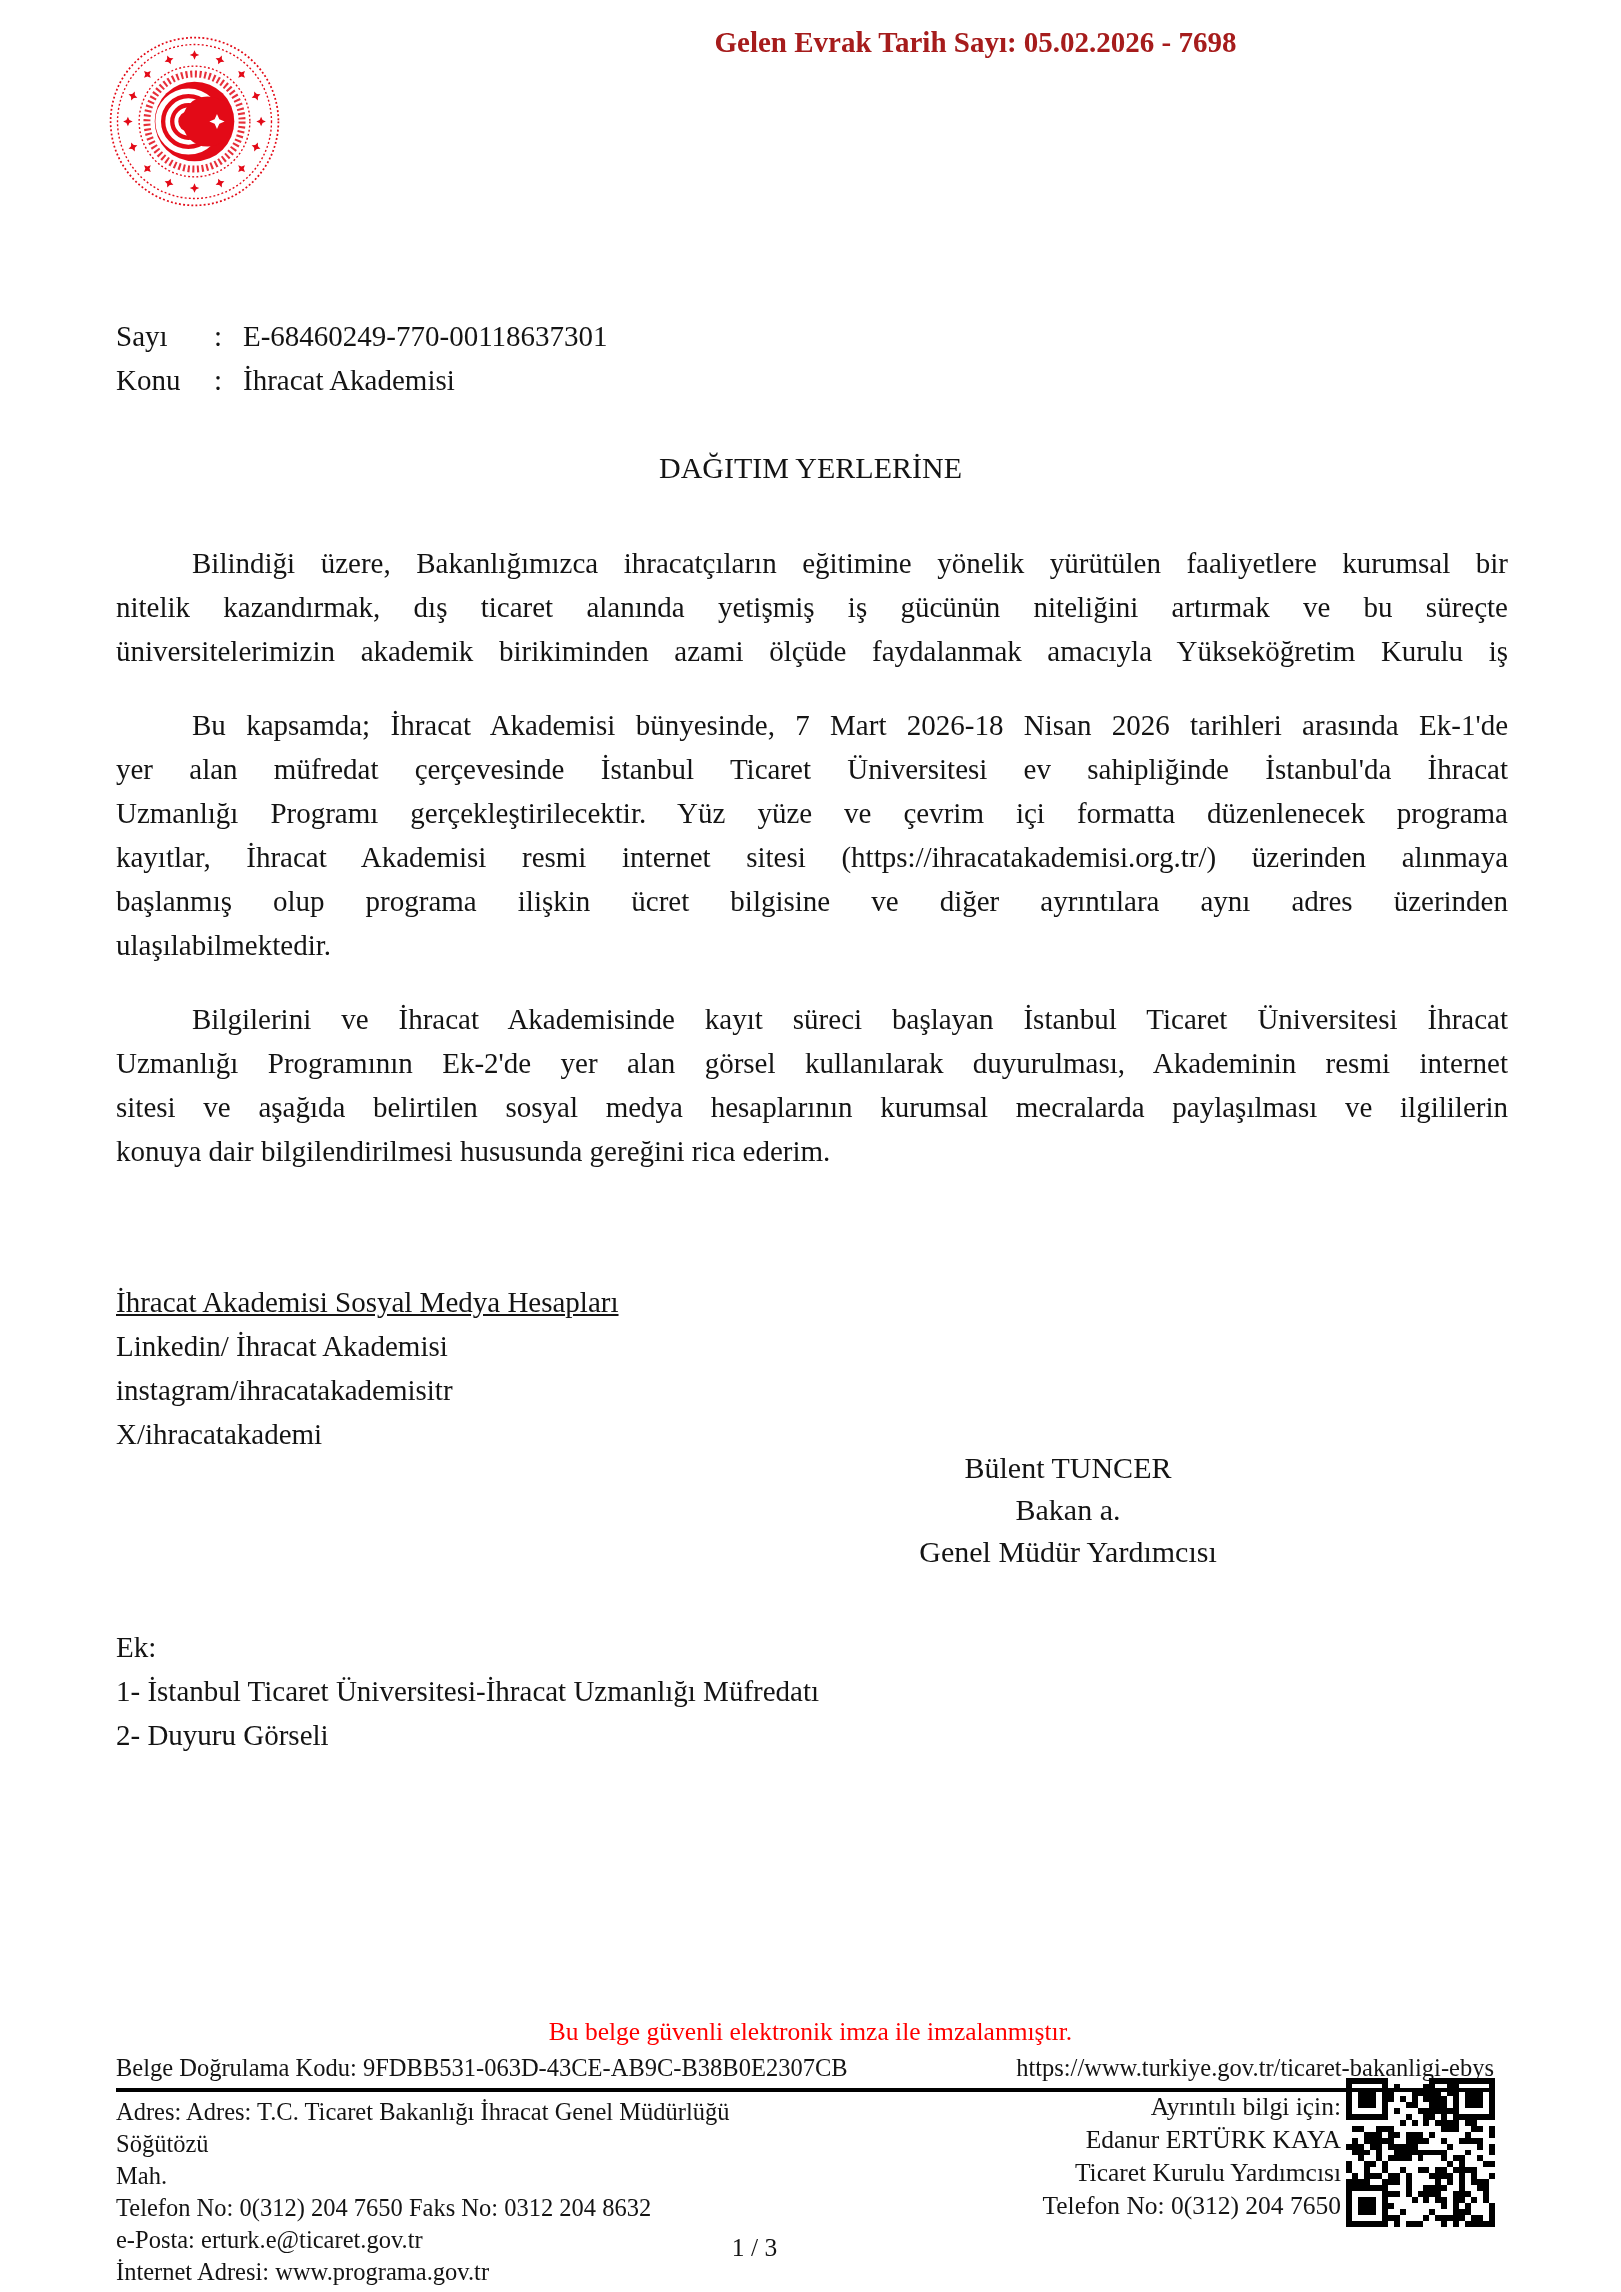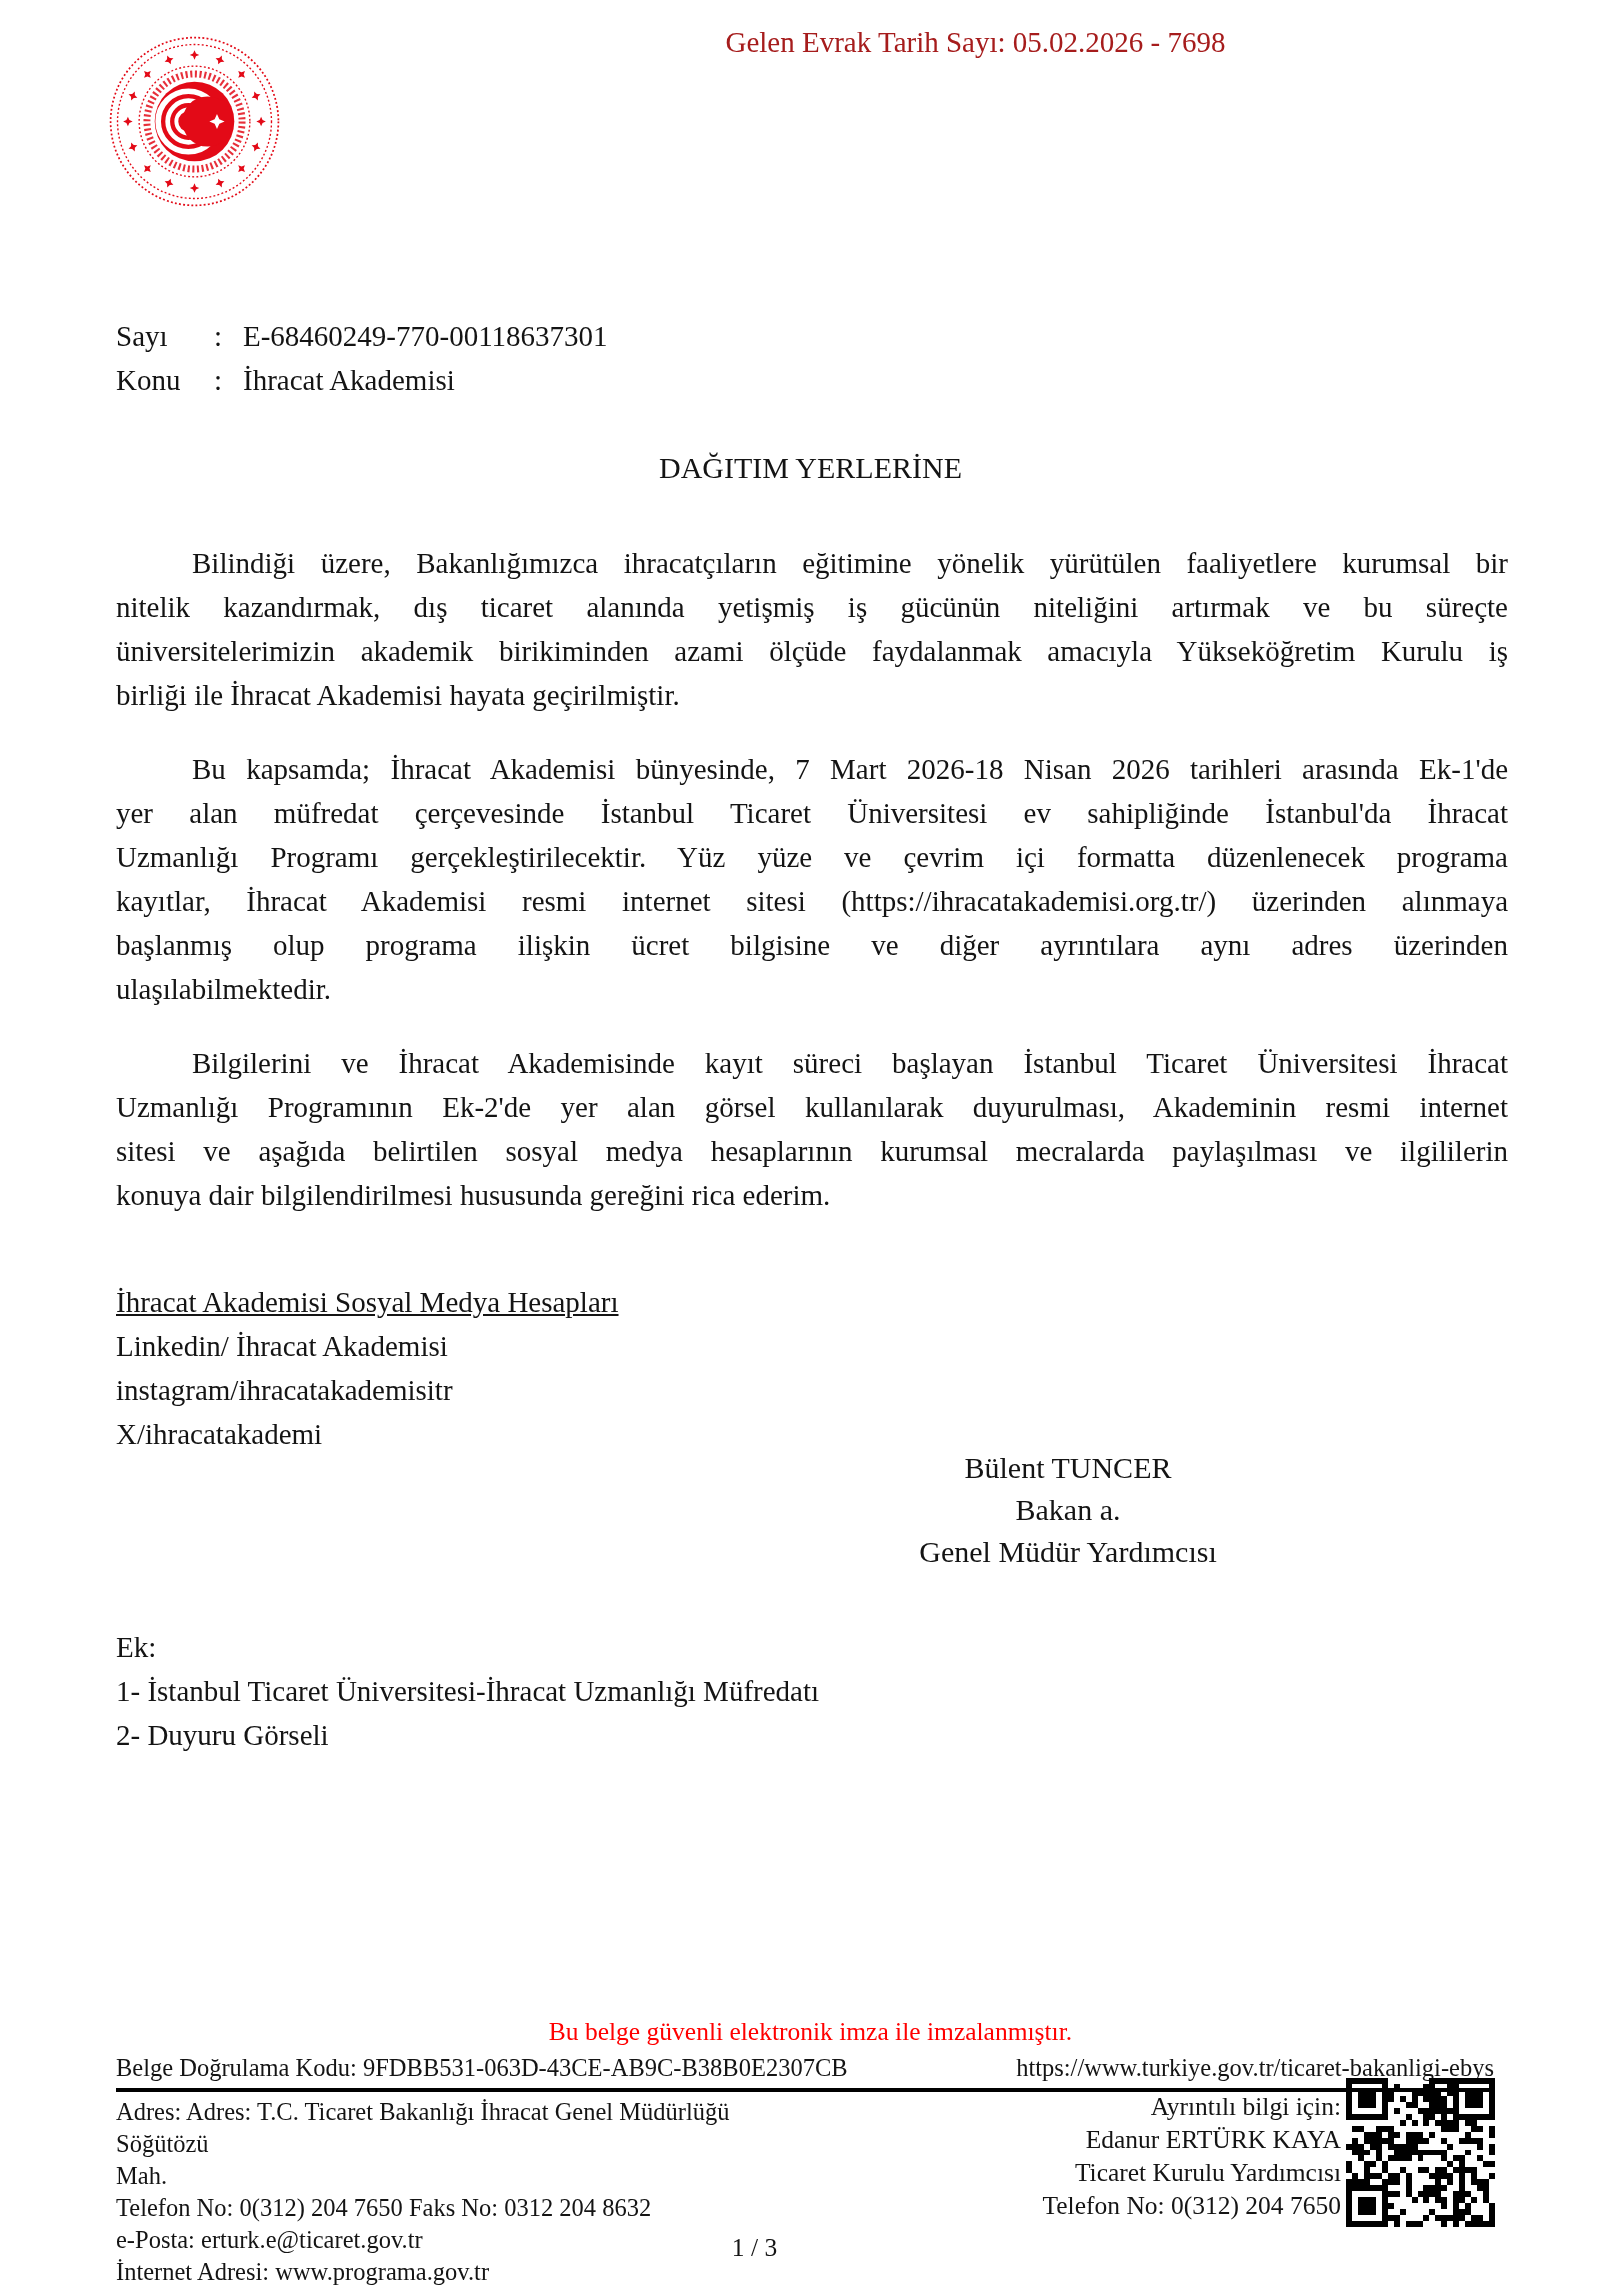--- a/index.html
+++ b/index.html
@@ -1,20 +1,20 @@
 <!DOCTYPE html>
 <html><head>
 <meta charset="utf-8">
 <style>
   html,body{margin:0;padding:0;background:#fff;}
   .page{position:relative;width:1621px;height:2293px;background:#fff;color:#141414;
         font-family:"Liberation Serif","DejaVu Serif",serif;overflow:hidden;}
 
   .stamp{position:absolute;top:25.5px;left:642px;width:667px;text-align:center;
-         font-size:29px;font-weight:normal;color:#a61c1c;}
+         font-size:29px;font-weight:bold;color:#a61c1c;}
 
   .logo{position:absolute;left:108px;top:35px;width:173px;height:173px;}
 
   .letterhead{position:absolute;top:98px;left:0;width:100%;text-align:center;
               font-size:30px;line-height:43px;}
 
   .meta{position:absolute;top:314px;left:116px;font-size:29px;line-height:44px;}
   .meta-row{display:flex;}
   .m-label{width:98px;}
   .m-colon{width:29px;}
@@ -113,21 +113,20 @@
     </div>
   </div>
 
   <div class="recipient">DAĞITIM YERLERİNE</div>
 
   <div class="bodytext">
     <div class="para">
       <div class="ln indent">Bilindiği üzere, Bakanlığımızca ihracatçıların eğitimine yönelik yürütülen faaliyetlere kurumsal bir</div>
       <div class="ln">nitelik kazandırmak, dış ticaret alanında yetişmiş iş gücünün niteliğini artırmak ve bu süreçte</div>
       <div class="ln">üniversitelerimizin akademik birikiminden azami ölçüde faydalanmak amacıyla Yükseköğretim Kurulu iş</div>
-      <div class="ln last">birliği ile İhracat Akademisi hayata geçirilmiştir.</div>
     </div>
     <div class="para">
       <div class="ln indent">Bu kapsamda; İhracat Akademisi bünyesinde, 7 Mart 2026-18 Nisan 2026 tarihleri arasında Ek-1'de</div>
       <div class="ln">yer alan müfredat çerçevesinde İstanbul Ticaret Üniversitesi ev sahipliğinde İstanbul'da İhracat</div>
       <div class="ln">Uzmanlığı Programı gerçekleştirilecektir. Yüz yüze ve çevrim içi formatta düzenlenecek programa</div>
       <div class="ln">kayıtlar, İhracat Akademisi resmi internet sitesi (https://ihracatakademisi.org.tr/) üzerinden alınmaya</div>
       <div class="ln">başlanmış olup programa ilişkin ücret bilgisine ve diğer ayrıntılara aynı adres üzerinden</div>
       <div class="ln last">ulaşılabilmektedir.</div>
     </div>
     <div class="para">

